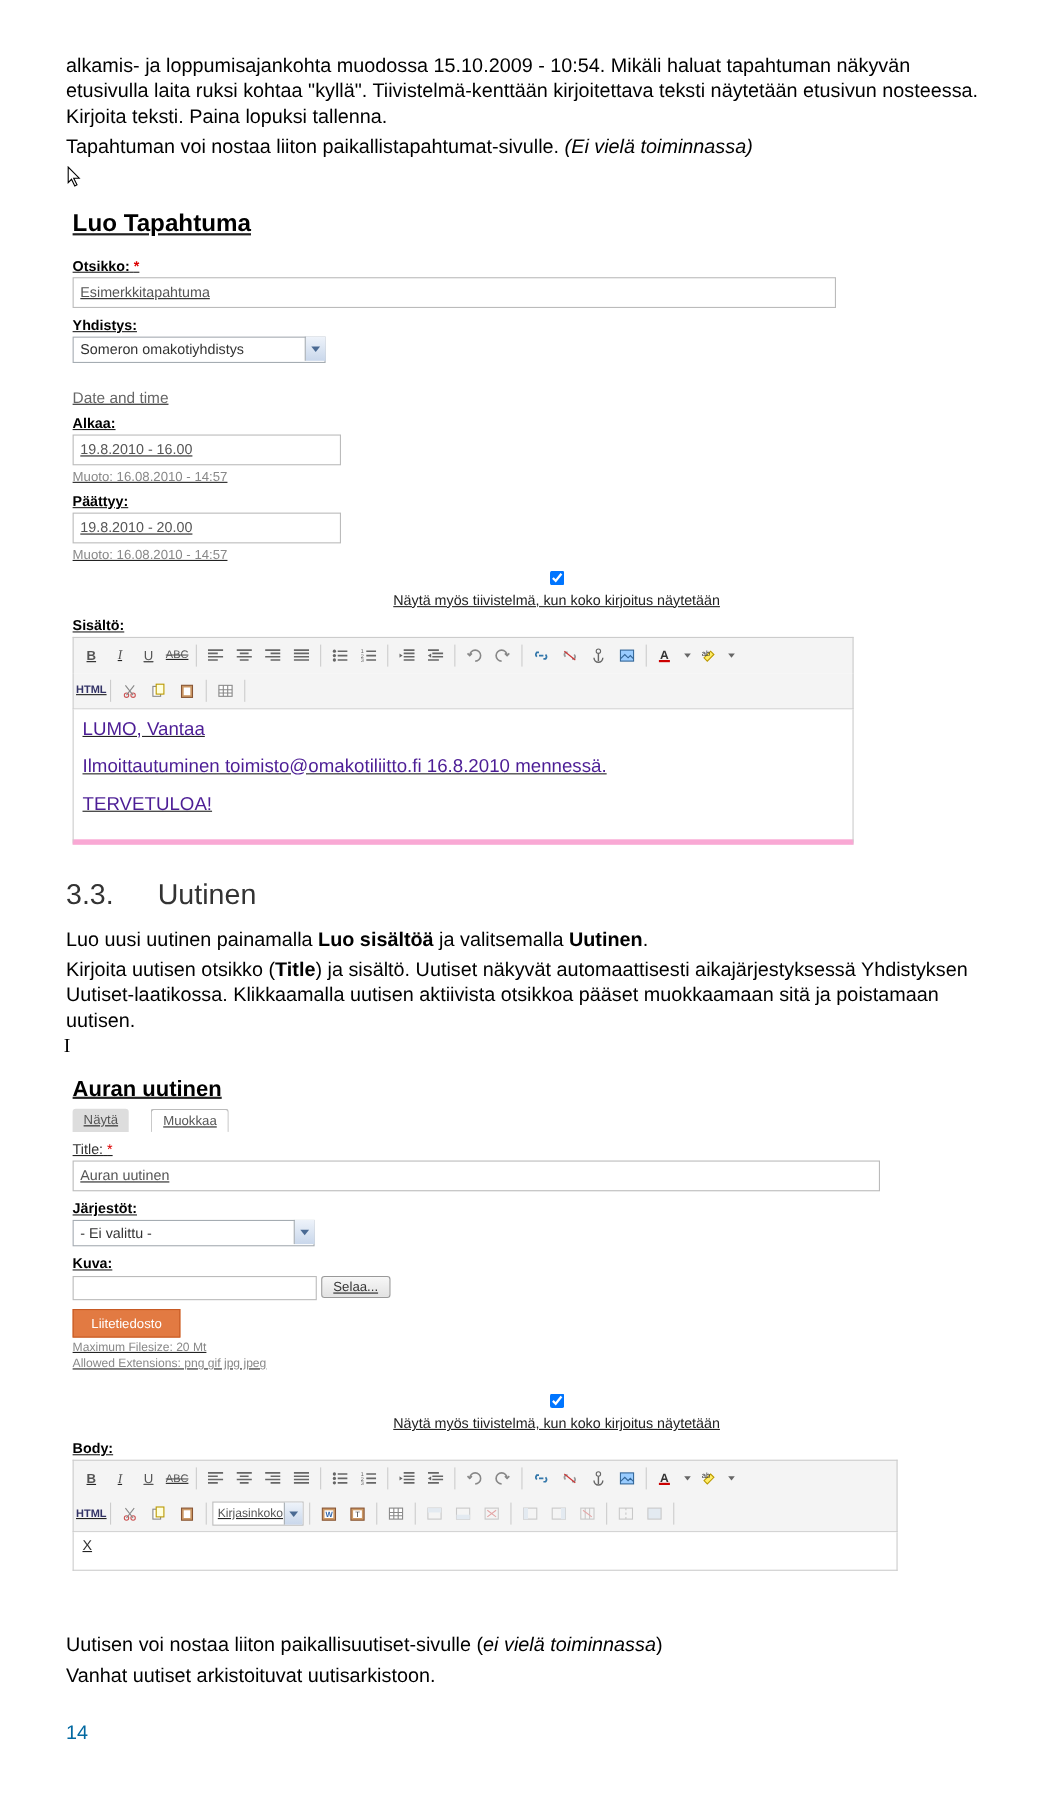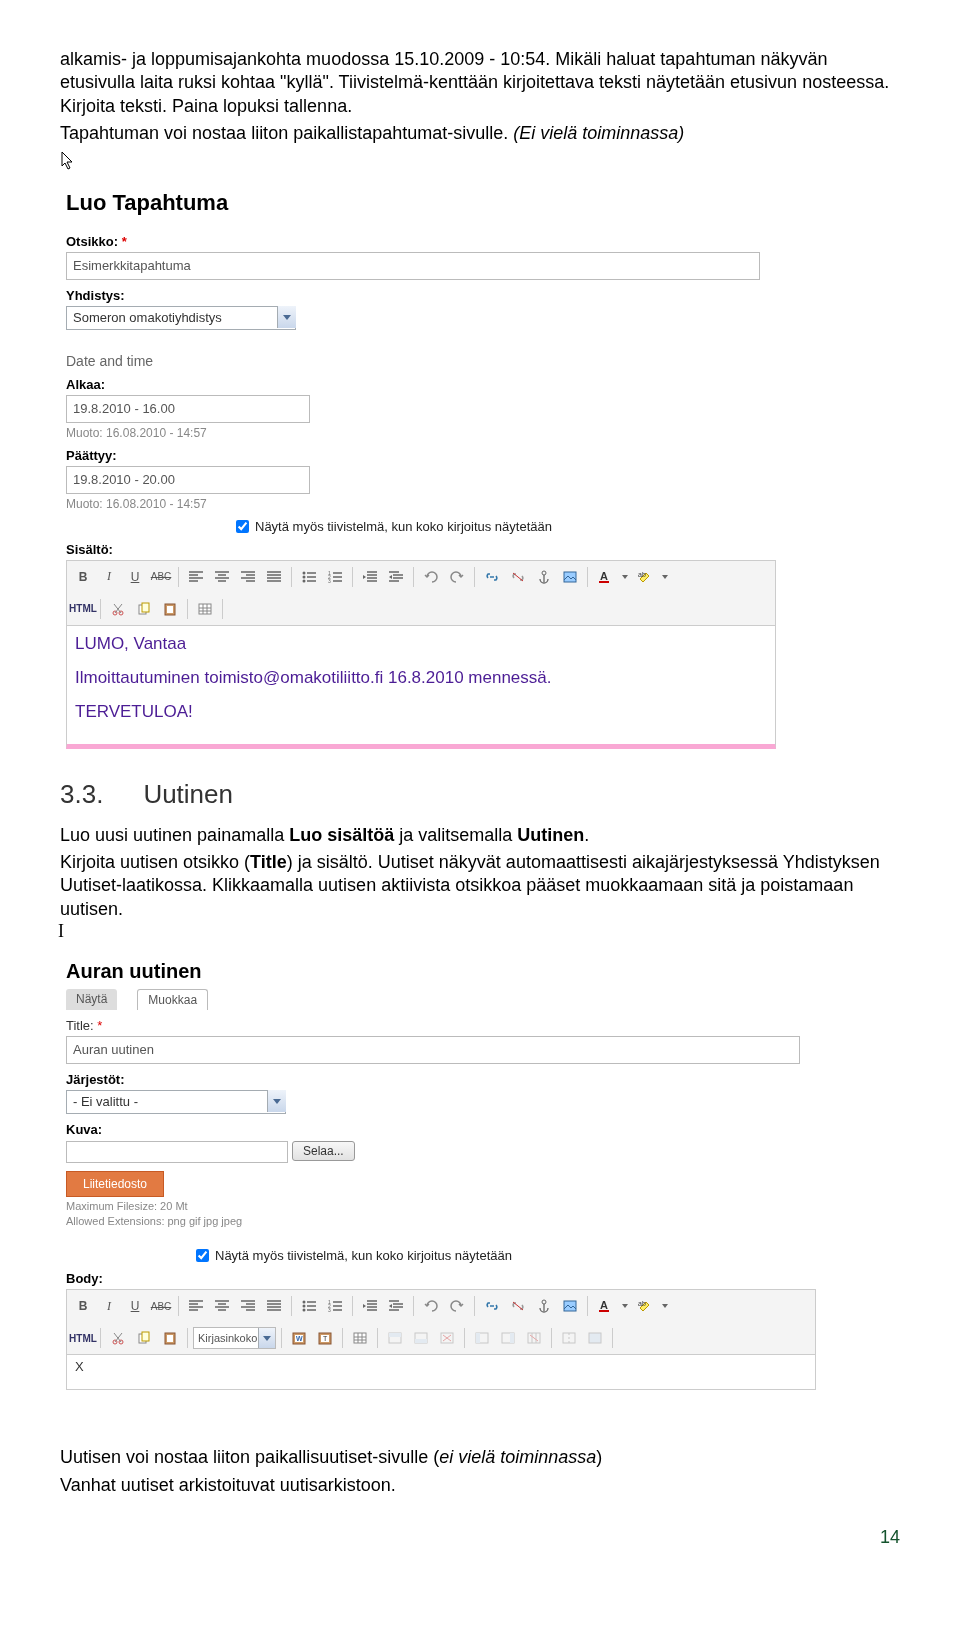--- a/index.html
+++ b/index.html
@@ -17,20 +17,21 @@
   .screenshot { margin: 10px 0 26px 0; }
 
   .form-wrap {
     background: #fff;
     width: 710px;
     font-family: Verdana, Arial, sans-serif;
     font-size: 13px;
     color: #222;
     padding: 8px 0 0 6px;
     position: relative;
+    text-decoration: underline;
   }
   .form-title { font-weight: bold; font-size: 22px; color: #000; margin: 0 0 18px 0; }
   .flabel { font-weight: bold; font-size: 13px; color: #000; margin: 8px 0 3px 0; }
   .star { color: #d00; }
   .finput {
     display: block;
     border: 1px solid #bbb;
     background: #fff;
     padding: 3px 6px;
     font-family: Verdana, Arial, sans-serif;
@@ -53,21 +54,21 @@
     border-left: 1px solid #a5acb2;
     background: linear-gradient(#eef3fa, #c9d7eb);
   }
   .select-arrow::after {
     content: ""; position: absolute; left: 5px; top: 9px;
     border-left: 4px solid transparent; border-right: 4px solid transparent;
     border-top: 5px solid #4a6a93;
   }
   .sub-label { color: #888; font-size: 12px; margin: 3px 0 8px 0; }
   .tight { width: 230px; }
-  .checkbox-row { display: flex; align-items: center; gap: 6px; margin: 4px 0 6px 170px; font-size: 13px; color: #222; }
+  .checkbox-row { display: flex; align-items: center; gap: 6px; margin: 4px 0 6px 170px; font-size: 13px; color: #222; flex-direction: column; }
   .checkbox-row input { margin: 0; }
 
   .toolbar {
     border-top: 1px solid #ccc; border-left: 1px solid #ccc; border-right: 1px solid #ccc;
     background: #f4f4f4; width: 700px;
     display: flex; flex-wrap: wrap; align-items: center; gap: 2px;
     padding: 4px;
   }
   .tbtn {
     width: 22px; height: 22px; display: inline-flex; align-items: center; justify-content: center;
@@ -116,21 +117,21 @@
   .tb-fontsize {
     height: 20px; border: 1px solid #bbb; background: #fff; font-size: 11px;
     padding: 0 18px 0 4px; line-height: 20px; position: relative; color: #555;
     display: inline-block;
   }
   .tb-fontsize .select-arrow { height: 20px; width: 16px; }
   .tb-fontsize .select-arrow::after { left: 4px; top: 8px; }
 
   .cursor-icon svg { display: block; }
 
-  .page-num { text-align: right; font-size: 18px; color: #14532d; margin-top: 30px; }
+  .page-num { text-align: left; font-size: 18px; color: #0369a1; margin-top: 30px; }
   .shot2 .checkbox-row { margin-left: 130px; }
   .x-mark { font-size: 13px; color: #333; padding: 0 4px; }
 </style>
 </head>
 <body>
 
 <p class="para">alkamis- ja loppumisajankohta muodossa 15.10.2009 - 10:54. Mikäli haluat tapahtuman näkyvän etusivulla laita ruksi kohtaa "kyllä". Tiivistelmä-kenttään kirjoitettava teksti näytetään etusivun nosteessa. Kirjoita teksti. Paina lopuksi tallenna.</p>
 <p class="para">
   <span>Tapahtuman voi nostaa liiton paikallistapahtumat-sivulle. </span>
   <span class="italic">(Ei vielä toiminnassa)</span>

